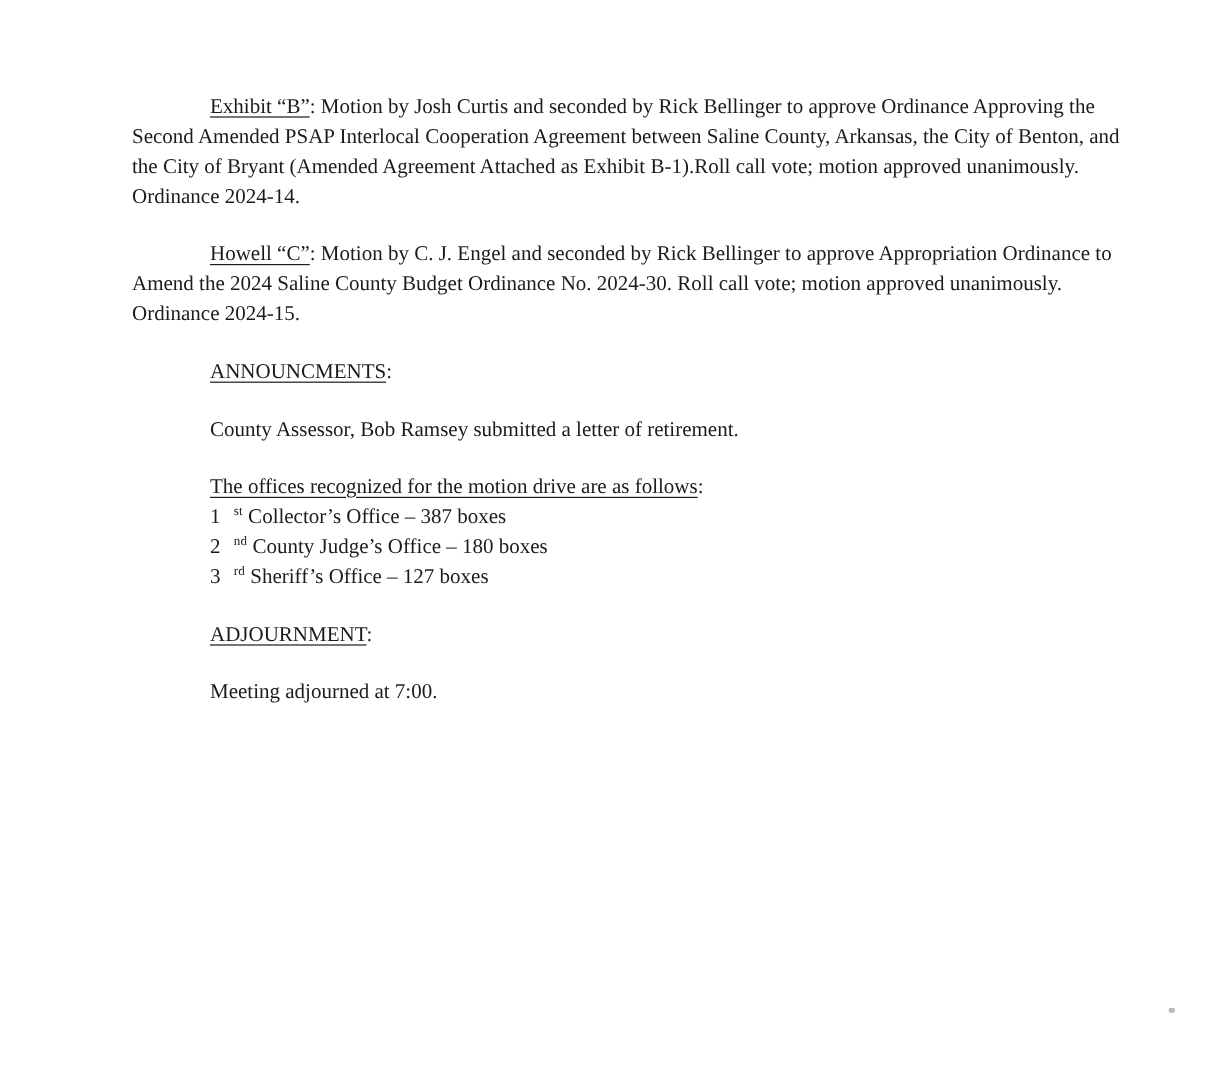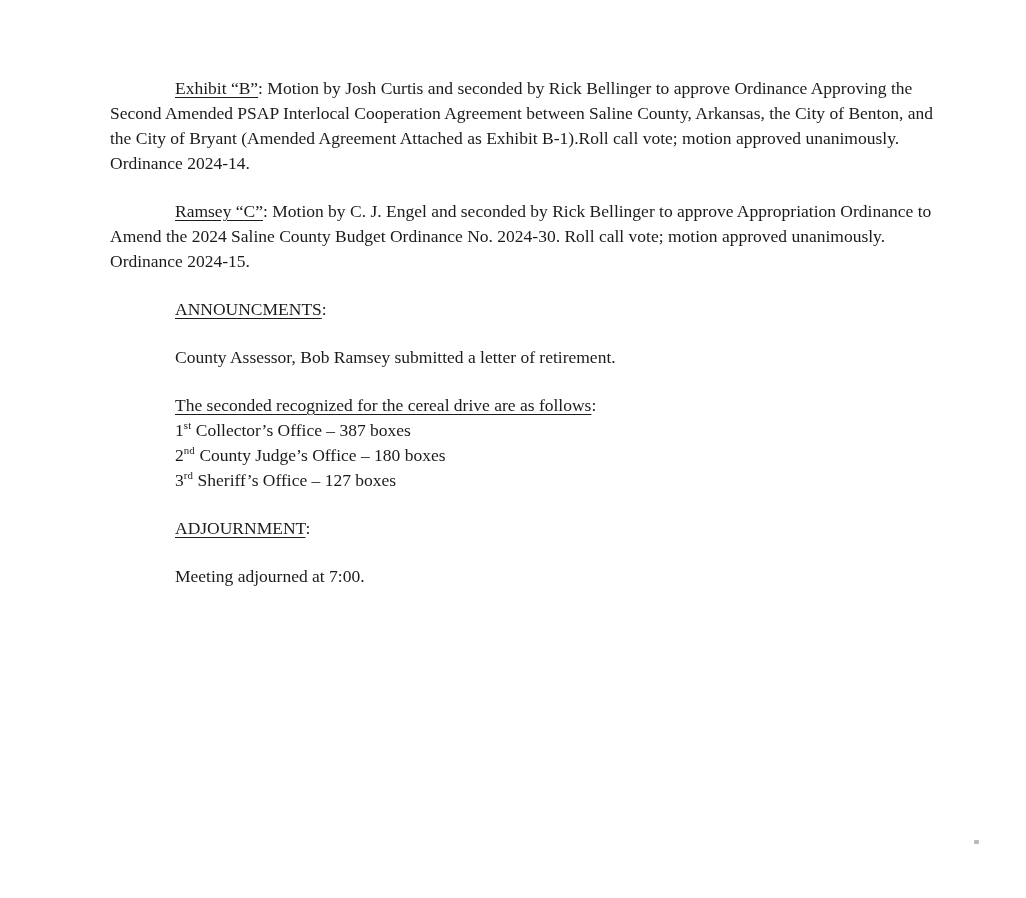--- a/index.html
+++ b/index.html
@@ -36,47 +36,48 @@
   .u {
     text-decoration: underline;
     text-underline-offset: 3px;
     text-align: right;
   }
   sup {
     font-size: 62%;
     line-height: 0;
     vertical-align: super;
     letter-spacing: 0.2px;
+    margin-left: 11px;
   }
   .scan-artifact {
     position: absolute;
     left: 974px;
     top: 840px;
     width: 5px;
     height: 4px;
     background: #b9b9b9;
     border-radius: 1px;
   }
 </style>
 </head>
 <body>
 
 <div class="page">
 
   <p class="para"><span class="u">Exhibit “B”</span><span>: Motion by Josh Curtis and seconded by Rick Bellinger to approve Ordinance Approving the Second Amended PSAP Interlocal Cooperation Agreement between Saline County, Arkansas, the City of Benton, and the City of Bryant (Amended Agreement Attached as Exhibit B-1).Roll call vote; motion approved unanimously. Ordinance 2024-14.</span></p>
 
 
-  <p class="para"><span class="u">Ramsey “C”</span><span>: Motion by C. J. Engel and seconded by Rick Bellinger to approve Appropriation Ordinance to Amend the 2024 Saline County Budget Ordinance No. 2024-30. Roll call vote; motion approved unanimously. Ordinance 2024-15.</span></p>
+  <p class="para"><span class="u">Howell “C”</span><span>: Motion by C. J. Engel and seconded by Rick Bellinger to approve Appropriation Ordinance to Amend the 2024 Saline County Budget Ordinance No. 2024-30. Roll call vote; motion approved unanimously. Ordinance 2024-15.</span></p>
 
   <div class="block line"><span class="u">ANNOUNCMENTS</span><span>:</span></div>
 
   <p class="para">County Assessor, Bob Ramsey submitted a letter of retirement.</p>
 
   <div class="block">
-    <div class="line"><span class="u">The seconded recognized for the cereal drive are as follows</span><span>:</span></div>
+    <div class="line"><span class="u">The offices recognized for the motion drive are as follows</span><span>:</span></div>
     <div class="line"><span>1</span><sup>st</sup><span> Collector’s Office – 387 boxes</span></div>
     <div class="line"><span>2</span><sup>nd</sup><span> County Judge’s Office – 180 boxes</span></div>
     <div class="line"><span>3</span><sup>rd</sup><span> Sheriff’s Office – 127 boxes</span></div>
   </div>
 
   <div class="block line"><span class="u">ADJOURNMENT</span><span>:</span></div>
 
 
   <p class="para">Meeting adjourned at 7:00.</p>
 

